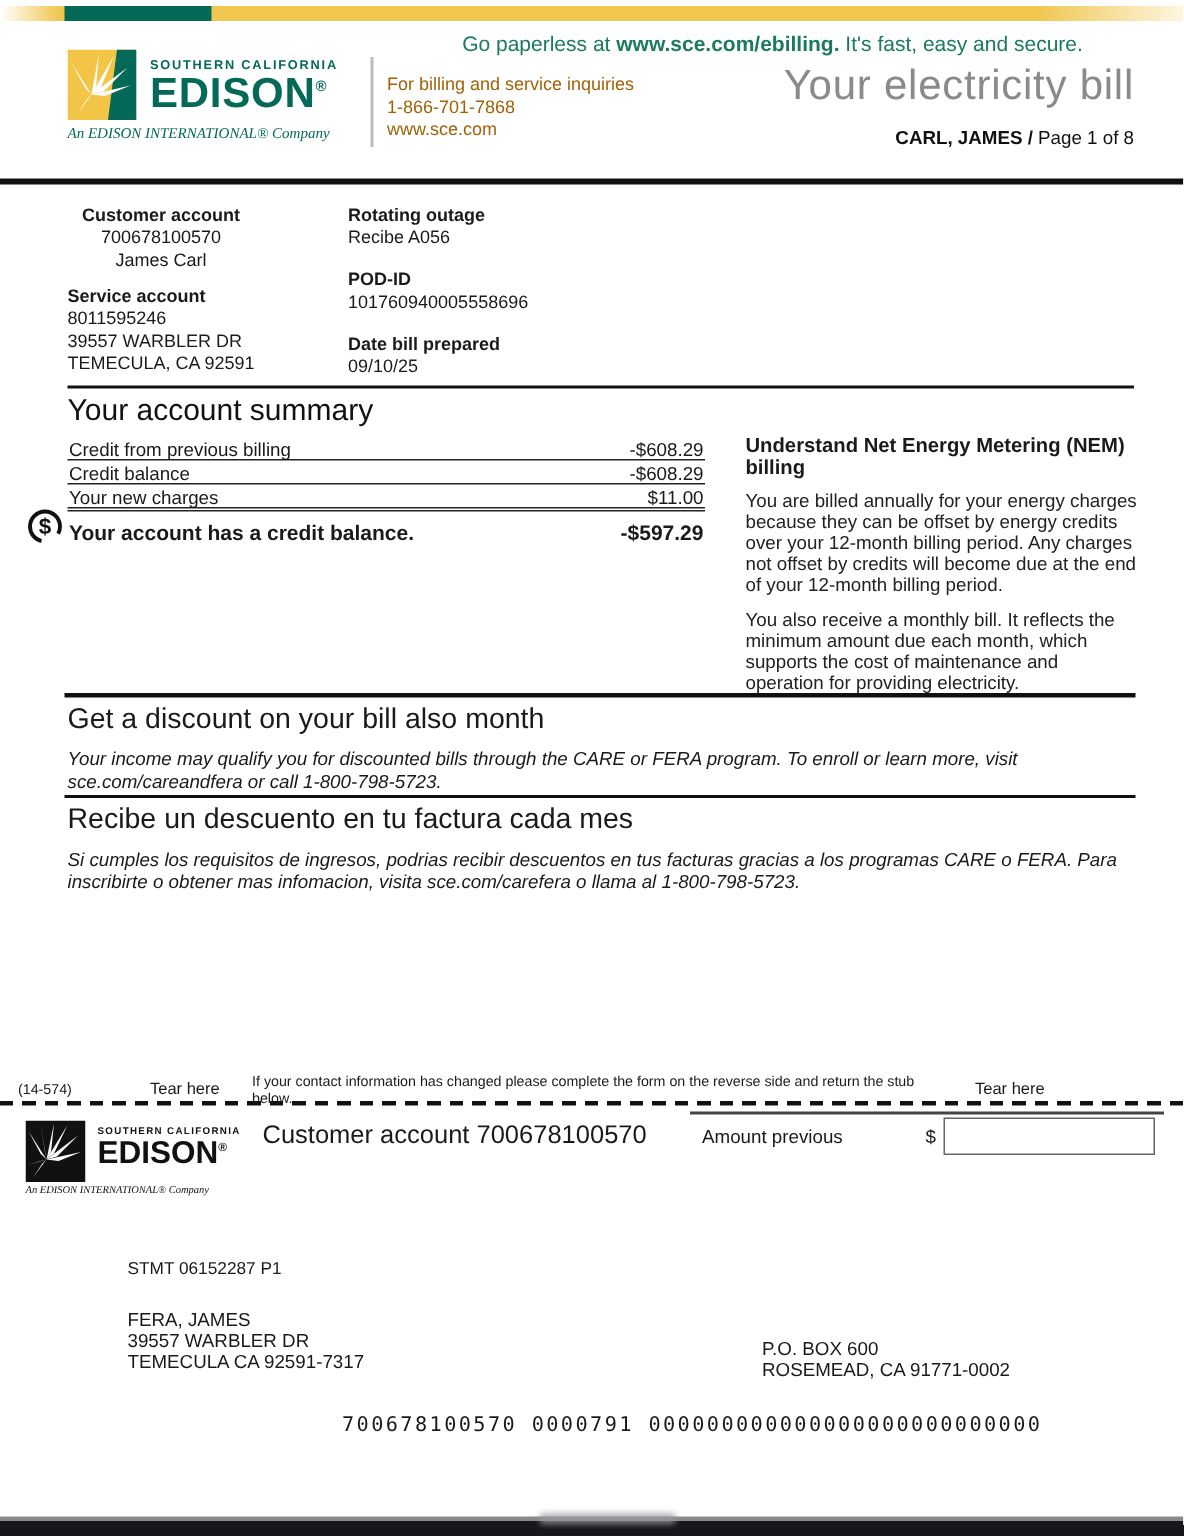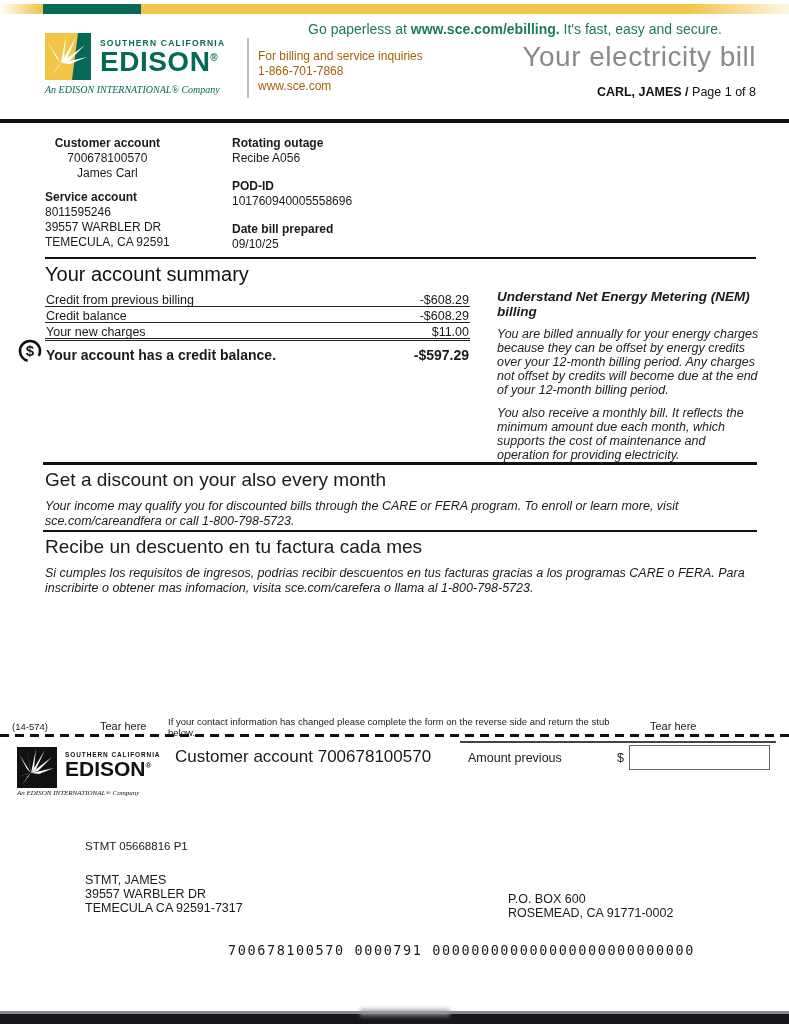--- a/index.html
+++ b/index.html
@@ -41,21 +41,21 @@
   .summary-rule { position:absolute; top:257px; left:45px; width:711px; height:2px; background:#111; }
   .summary-title { position:absolute; top:263px; left:45px; font-size:20px; color:#111; }
 
   .sum-table { position:absolute; top:291px; left:45px; width:425px; font-size:12.5px; }
   .sum-row { display:flex; justify-content:space-between; border-bottom:1.2px solid #222; padding:2px 1px 1px 1px; height:16px; }
   .sum-dbl { height:2px; border-bottom:1.2px solid #222; }
   .sum-total { display:flex; justify-content:space-between; font-weight:bold; font-size:14px; padding:6px 1px 0 1px; }
   .dollar-icon { position:absolute; top:339px; left:18px; width:24px; height:24px; }
 
   
-  .nem { position:absolute; top:289px; left:497px; width:262px; font-style:italic; }
+  .nem { position:absolute; top:289px; left:497px; width:262px; }
   .nem-title { font-weight:bold; font-size:13.5px; line-height:15px; margin-bottom:8px; }
   .nem p { font-size:12.5px; line-height:14px; margin-bottom:9px; color:#222; }
 
   .disc-rule1 { position:absolute; top:462px; left:43px; width:714px; height:2.5px; background:#111; }
   .disc-title-en { position:absolute; top:469px; left:45px; font-size:19px; }
   .disc-body-en { position:absolute; top:499px; left:45px; width:705px; font-style:italic; font-size:12.5px; line-height:14.5px; }
   .disc-rule2 { position:absolute; top:530px; left:43px; width:714px; height:2px; background:#111; }
   .disc-title-es { position:absolute; top:536px; left:45px; font-size:19px; }
   .disc-body-es { position:absolute; top:566px; left:45px; width:705px; font-style:italic; font-size:12.5px; line-height:14.5px; }
 
@@ -193,21 +193,21 @@
     </svg>
   </div>
 
   <div class="nem">
     <div class="nem-title">Understand Net Energy Metering (NEM) billing</div>
     <p>You are billed annually for your energy charges because they can be offset by energy credits over your 12-month billing period. Any charges not offset by credits will become due at the end of your 12-month billing period.</p>
     <p>You also receive a monthly bill. It reflects the minimum amount due each month, which supports the cost of maintenance and operation for providing electricity.</p>
   </div>
 
   <div class="disc-rule1"></div>
-  <div class="disc-title-en">Get a discount on your also every month</div>
+  <div class="disc-title-en">Get a discount on your bill also month</div>
   <div class="disc-body-en">Your income may qualify you for discounted bills through the CARE or FERA program. To enroll or learn more, visit sce.com/careandfera or call 1-800-798-5723.</div>
   <div class="disc-rule2"></div>
   <div class="disc-title-es">Recibe un descuento en tu factura cada mes</div>
   <div class="disc-body-es">Si cumples los requisitos de ingresos, podrias recibir descuentos en tus facturas gracias a los programas CARE o FERA. Para inscribirte o obtener mas infomacion, visita sce.com/carefera o llama al 1-800-798-5723.</div>
 
   <div class="form-code">(14-574)</div>
   <div class="tear-left">Tear here</div>
   <div class="stub-notice">If your contact information has changed please complete the form on the reverse side and return the stub below.</div>
   <div class="tear-right">Tear here</div>
   <div class="dash-line"></div>
@@ -233,24 +233,24 @@
   </div>
   <div class="stub-tagline">An EDISON INTERNATIONAL® Company</div>
 
   <div class="stub-acct">Customer account 700678100570</div>
 
   <div class="amt-rule"></div>
   <div class="amt-label">Amount previous</div>
   <div class="amt-dollar">$</div>
   <input class="amt-box" type="text" value="" style="">
 
-  <div class="stmt-line">STMT 05668816 P1</div>
+  <div class="stmt-line">STMT 06152287 P1</div>
 
   <div class="mail-addr">
-    <div>STMT, JAMES</div>
+    <div>FERA, JAMES</div>
     <div>39557 WARBLER DR</div>
     <div>TEMECULA CA  92591-7317</div>
   </div>
 
   <div class="remit-addr">
     <div>P.O. BOX 600</div>
     <div>ROSEMEAD, CA  91771-0002</div>
   </div>
 
   <div class="ocr-line">700678100570 0000791 000000000000000000000000000</div>

